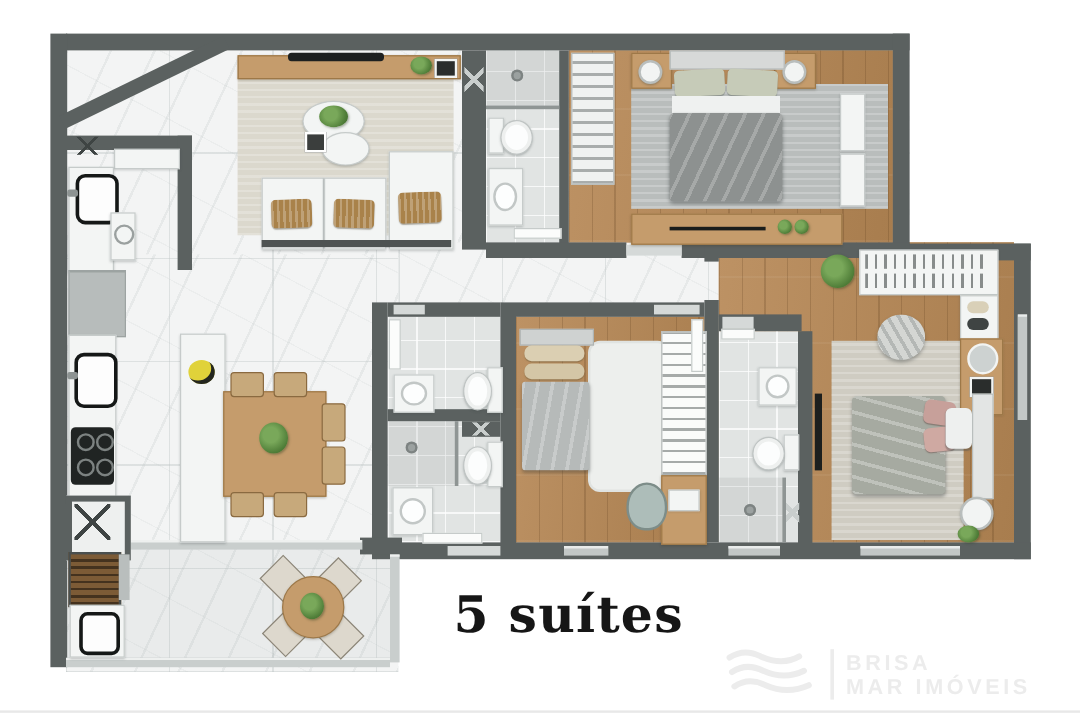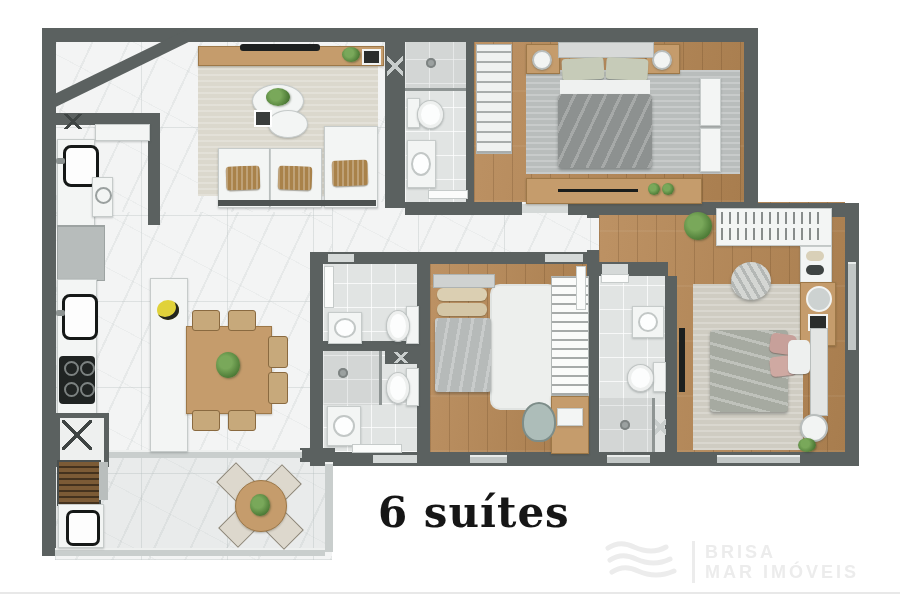--- a/index.html
+++ b/index.html
@@ -242,21 +242,21 @@
   <div class="door" style="left:601px;top:274px;width:26px;height:7px;"></div>
   <div class="wbox" style="left:632px;top:306px;width:30px;height:30px;"></div>
   <div class="basin" style="left:638px;top:312px;width:16px;height:16px;"></div>
   <div class="wbox" style="left:653px;top:362px;width:11px;height:28px;"></div>
   <div class="bowl" style="left:627px;top:364px;width:25px;height:26px;"></div>
   <div class="shz" style="left:599px;top:398px;width:56px;height:54px;"></div>
   <div class="glassline" style="left:652px;top:398px;width:3px;height:54px;"></div>
   <div class="shead" style="left:620px;top:420px;width:10px;height:10px;"></div>
   <div class="xboxl" style="left:655px;top:404px;width:11px;height:46px;"></div>
 
-  <div id="title">6 suítes</div>
+  <div id="title">5 suítes</div>
 
   <div id="watermark">
     <svg width="78" height="48" viewBox="0 0 78 48">
       <path d="M4 10 Q 16 2 30 9 Q 48 17 62 9" fill="none" stroke="#ececec" stroke-width="5" stroke-linecap="round"></path>
       <path d="M6 22 Q 18 14 32 21 Q 50 29 66 21" fill="none" stroke="#ececec" stroke-width="5" stroke-linecap="round"></path>
       <path d="M8 34 Q 20 26 34 33 Q 52 41 70 33" fill="none" stroke="#ececec" stroke-width="5" stroke-linecap="round"></path>
     </svg>
     <div id="wm-divider"></div>
     <div id="wm-text">
       <div>BRISA</div>

